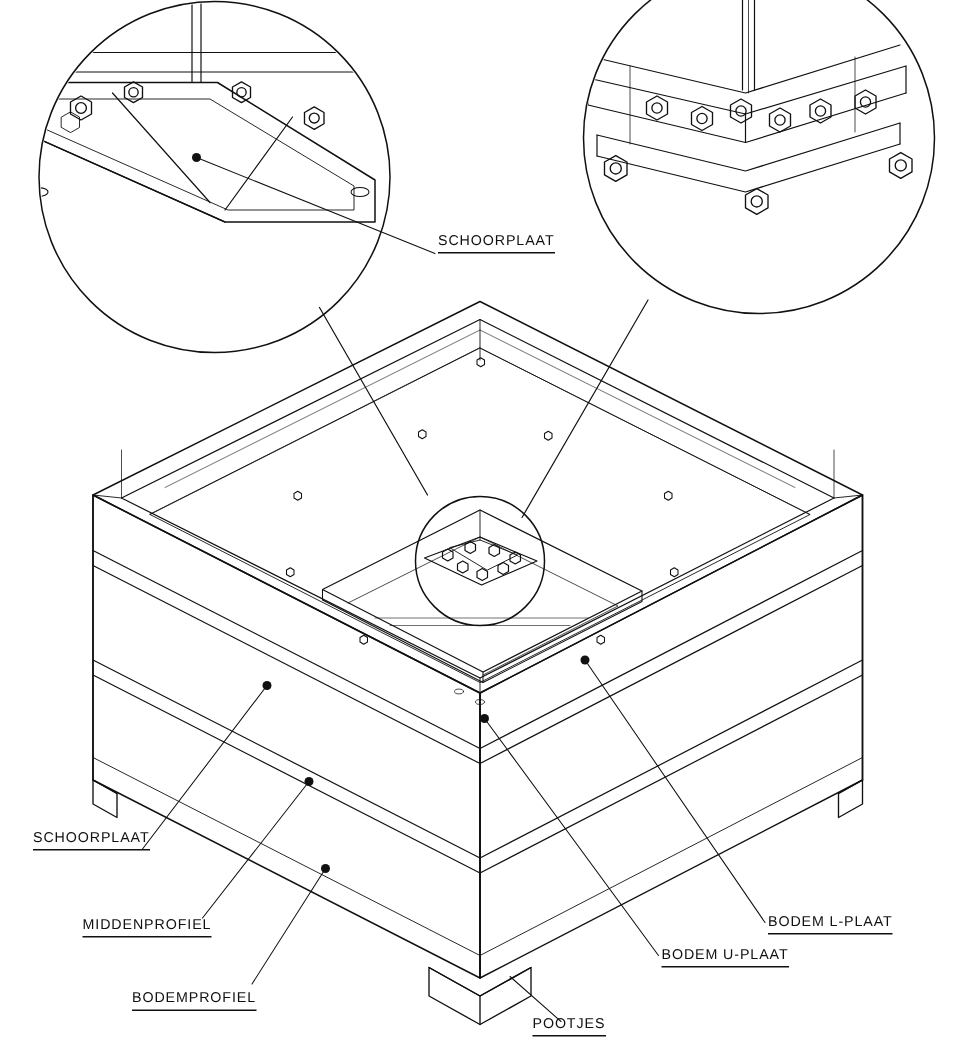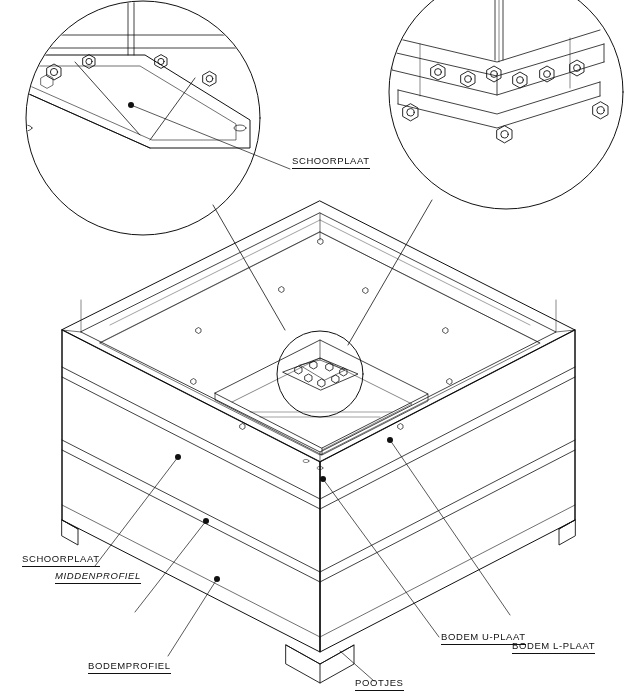--- a/index.html
+++ b/index.html
@@ -249,23 +249,23 @@
         <circle cx="390" cy="440" r="3"></circle>
       </g>
 
     </g>
   </svg>
 
   <div class="label" style="left:292px; top:155px;">SCHOORPLAAT</div>
 
   <div class="label" style="left:22px; top:553px;">SCHOORPLAAT</div>
 
-  <div class="label" style="left:55px; top:570px;font-style:italic;">MIDDENPROFIEL</div>
+  <div class="label" style="left:55px; top:611px;">MIDDENPROFIEL</div>
 
   <div class="label" style="left:88px; top:660px;">BODEMPROFIEL</div>
 
   <div class="label" style="left:355px; top:677px;">POOTJES</div>
 
   <div class="label" style="left:441px; top:631px;">BODEM U-PLAAT</div>
 
-  <div class="label" style="left:512px; top:640px;">BODEM L-PLAAT</div>
+  <div class="label" style="left:512px; top:609px;">BODEM L-PLAAT</div>
 
 </div>
 
 </body></html>

